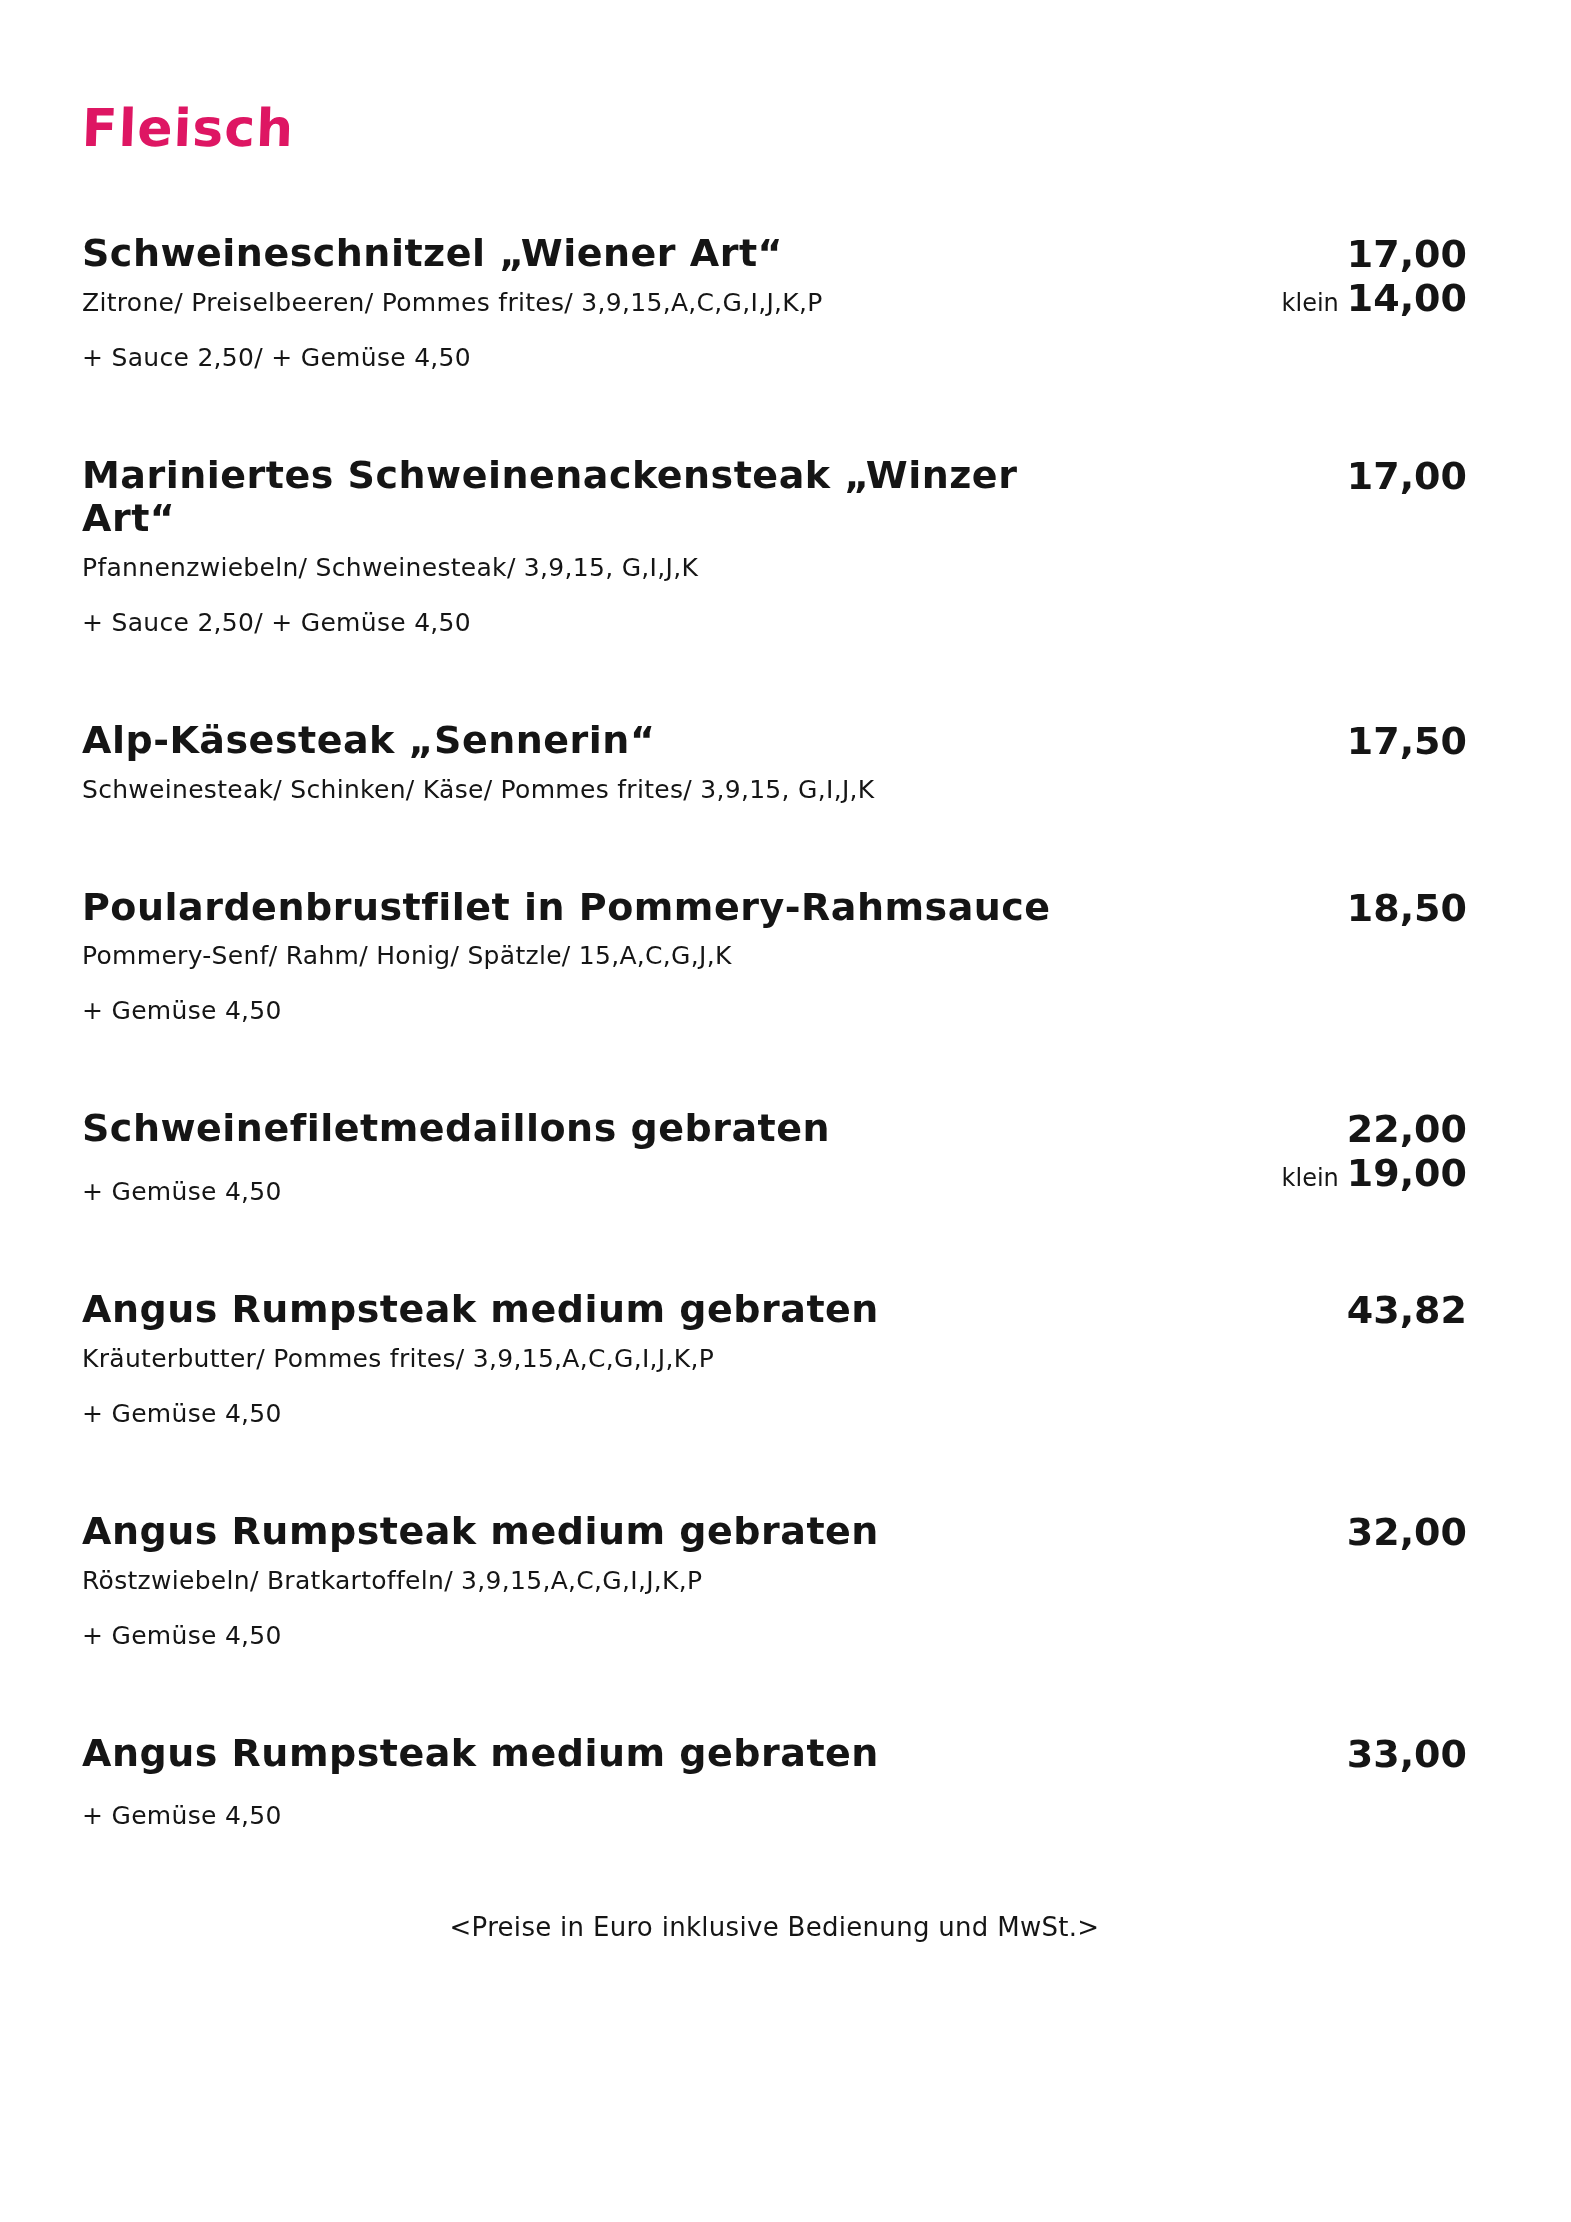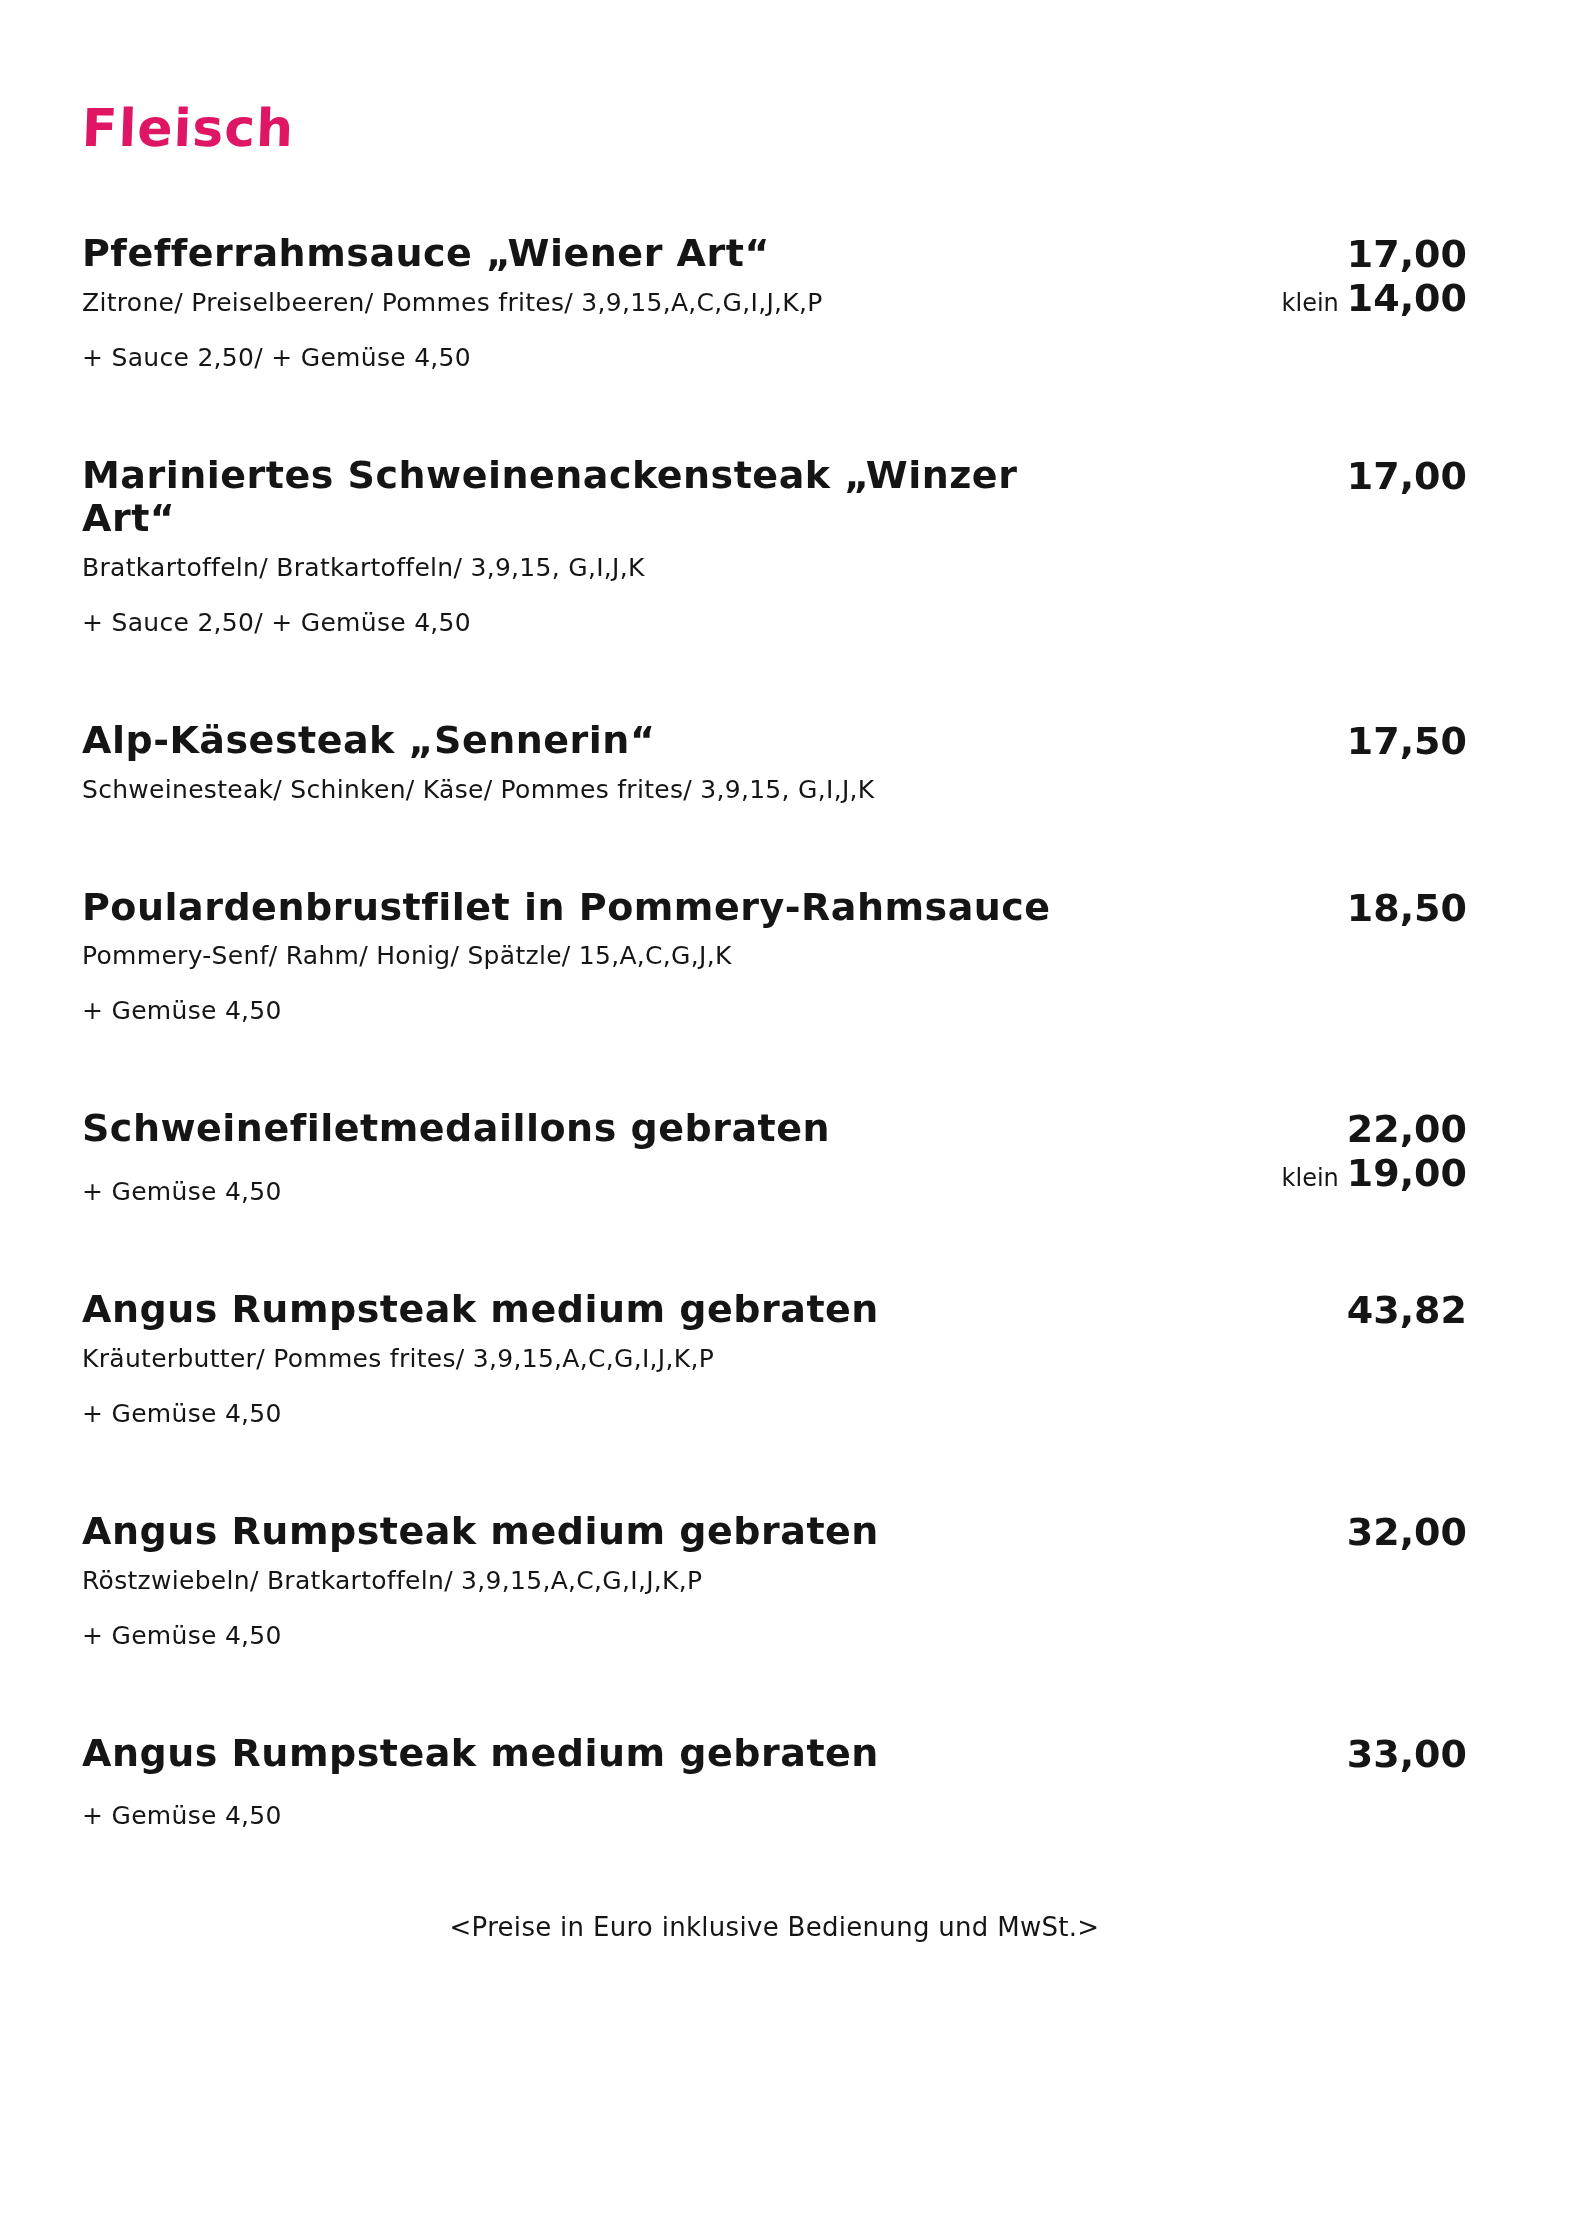--- a/index.html
+++ b/index.html
@@ -78,34 +78,34 @@
 </style>
 </head>
 <body>
 
 <div class="page">
 
   <h1 class="title">Fleisch</h1>
 
   <div class="menu-item">
     <div class="item-left">
-      <div class="item-name">Pfefferrahmsauce „Wiener Art“</div>
+      <div class="item-name">Schweineschnitzel „Wiener Art“</div>
       <div class="item-desc">Zitrone/ Preiselbeeren/ Pommes frites/ 3,9,15,A,C,G,I,J,K,P</div>
       <div class="item-extra">+ Sauce 2,50/ + Gemüse 4,50</div>
     </div>
     <div class="item-right">
       <div class="price">17,00</div>
       <div class="small-price-row"><span class="small-label">klein</span><span>14,00</span></div>
     </div>
   </div>
 
   <div class="menu-item">
     <div class="item-left">
       <div class="item-name">Mariniertes Schweinenackensteak „Winzer Art“</div>
-      <div class="item-desc">Bratkartoffeln/ Bratkartoffeln/ 3,9,15, G,I,J,K</div>
+      <div class="item-desc">Pfannenzwiebeln/ Schweinesteak/ 3,9,15, G,I,J,K</div>
       <div class="item-extra">+ Sauce 2,50/ + Gemüse 4,50</div>
     </div>
     <div class="item-right">
       <div class="price">17,00</div>
     </div>
   </div>
 
   <div class="menu-item">
     <div class="item-left">
       <div class="item-name">Alp-Käsesteak „Sennerin“</div>

